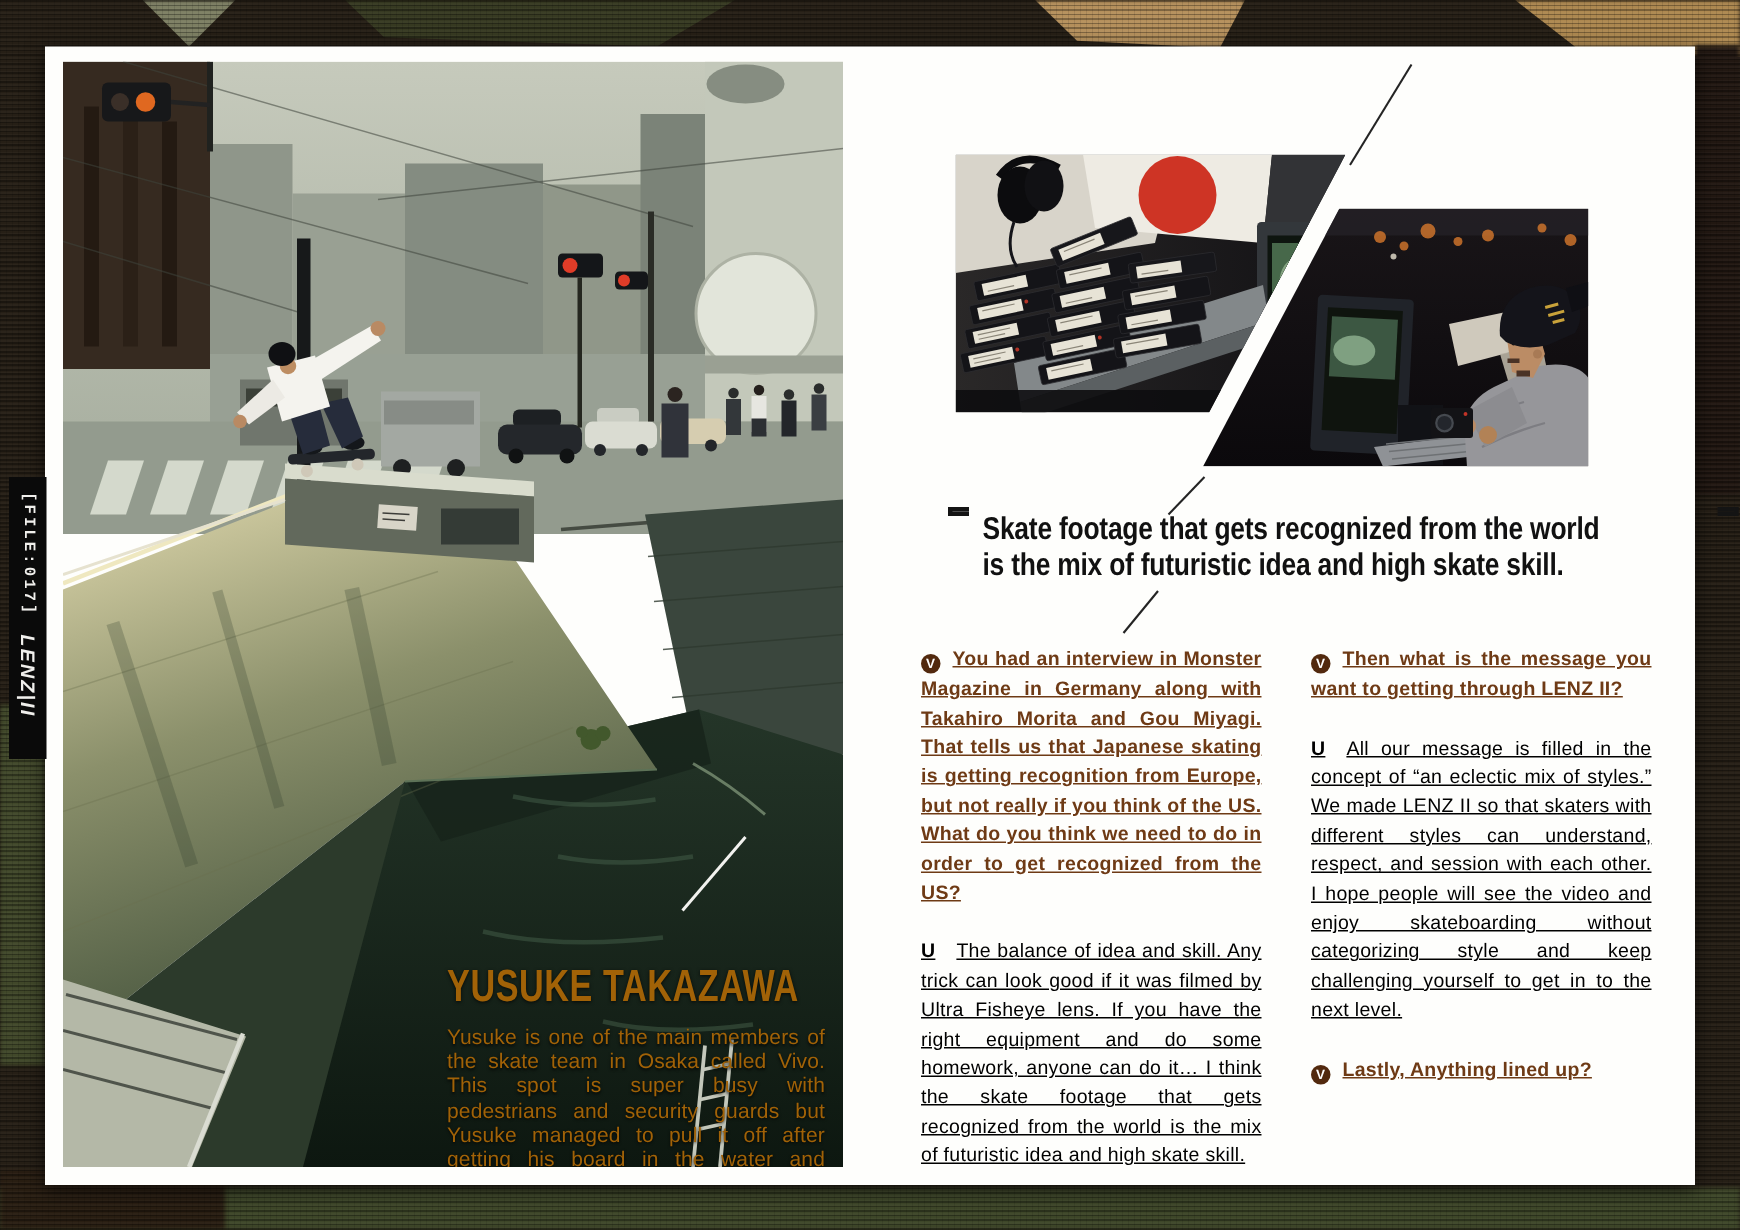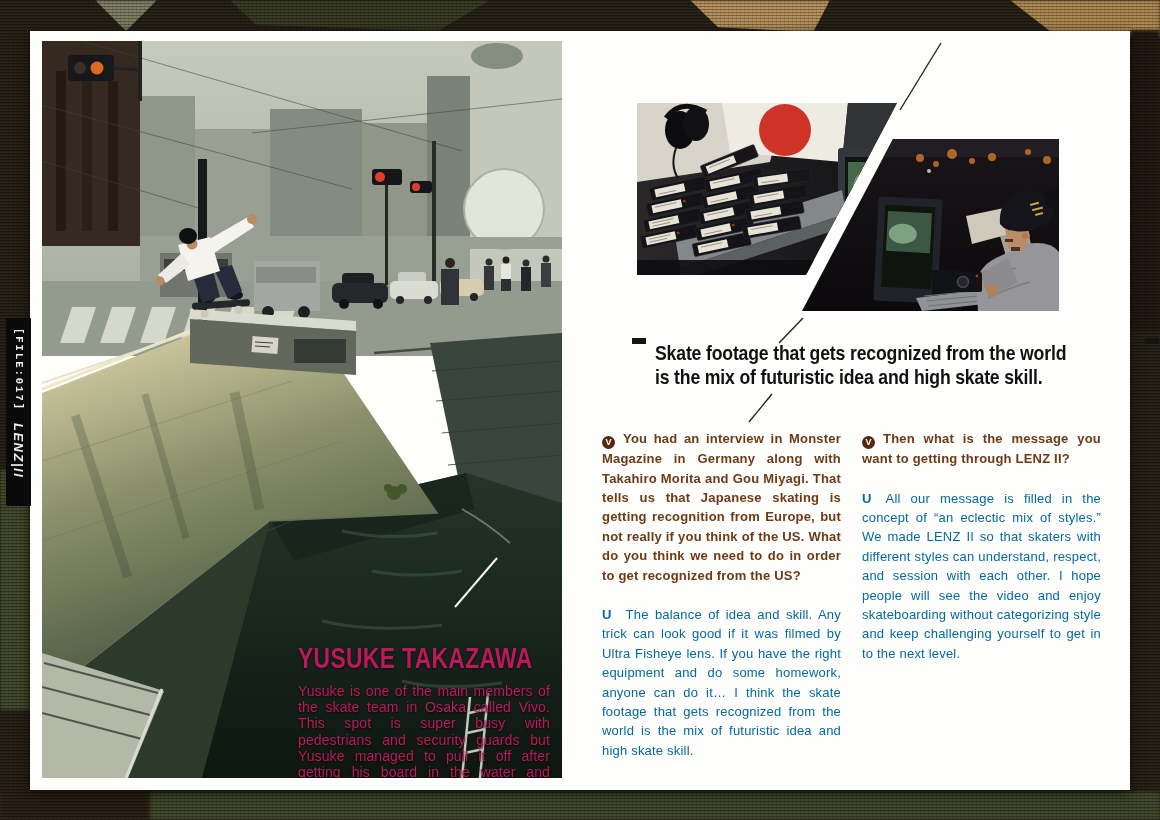--- a/index.html
+++ b/index.html
@@ -28,21 +28,21 @@
     background:#0a0a0a;color:#f0efec;z-index:5;
     display:flex;flex-direction:column;align-items:center;justify-content:flex-start;
     padding-top:10px;box-sizing:border-box;
   }
   .side-tab .vtext{writing-mode:vertical-rl;white-space:nowrap;}
   .side-tab .file{font-size:10.5px;font-weight:bold;letter-spacing:2px;font-family:"Liberation Mono", monospace;}
   .side-tab .brand{font-size:13px;font-weight:bold;font-style:italic;letter-spacing:1.5px;margin-top:12px;}
   
   .photo-left{position:absolute;left:12px;top:10px;width:520px;height:737px;overflow:hidden;}
   .photo-left svg{position:absolute;left:0;top:0;}
-  .photo-caption{position:absolute;left:256px;top:600px;width:252px;color:#be185d;z-index:3;}
+  .photo-caption{position:absolute;left:256px;top:600px;width:252px;color:#a16207;z-index:3;}
   .cap-title-row{display:flex;align-items:center;white-space:nowrap;}
   .cap-title{
     font-size:30px;font-weight:bold;letter-spacing:.5px;
     transform:scaleX(.76);transform-origin:left center;
     text-shadow:0 1px 3px rgba(0,0,0,.75);
   }
   .cap-body{
     margin-top:8px;font-size:14px;line-height:16.2px;text-align:justify;
     letter-spacing:.1px;text-shadow:0 1px 2px rgba(0,0,0,.8);
   }
@@ -55,23 +55,23 @@
   .bracket.r{border-right:3px solid #141414;}
   .quote-lines{flex:1;padding:3px 0 0 9px;}
   .quote-line{
     font-size:21px;font-weight:bold;line-height:24px;color:#111;
     white-space:nowrap;transform:scaleX(.84);transform-origin:left center;letter-spacing:-.2px;
   }
   
   .col{position:absolute;top:398px;width:243px;}
   .col.c1{left:568px;}
   .col.c2{left:828px;}
-  .col p{margin:0 0 20px 4px;font-size:13px;line-height:19.4px;text-align:justify;letter-spacing:.2px;}
+  .col p{margin:0 0 20px 16px;font-size:13px;line-height:19.4px;text-align:justify;letter-spacing:.2px;text-decoration:underline;}
   .col p.q{color:#6e3a15;font-weight:bold;}
-  .col p.a{color:#0369a1;}
+  .col p.a{color:#000000;}
   .vbadge{
     display:inline-flex;width:13px;height:13px;border-radius:50%;
     background:#52290e;color:#fff;font-size:9px;font-weight:bold;
     align-items:center;justify-content:center;vertical-align:-2px;margin-right:8px;
   }
   .amark{font-weight:bold;margin-right:14px;}
 </style>
 </head>
 <body>
 
@@ -467,19 +467,20 @@
   </div>
 
   <div class="col c1">
     <p class="q"><span class="vbadge">V</span><span>You had an interview in Monster Magazine in Germany along with Takahiro Morita and Gou Miyagi. That tells us that Japanese skating is getting recognition from Europe, but not really if you think of the US. What do you think we need to do in order to get recognized from the US?</span></p>
     <p class="a"><span class="amark">U</span><span>The balance of idea and skill. Any trick can look good if it was filmed by Ultra Fisheye lens. If you have the right equipment and do some homework, anyone can do it… I think the skate footage that gets recognized from the world is the mix of futuristic idea and high skate skill.</span></p>
   </div>
 
   <div class="col c2">
     <p class="q"><span class="vbadge">V</span><span>Then what is the message you want to getting through LENZ II?</span></p>
     <p class="a"><span class="amark">U</span><span>All our message is filled in the concept of “an eclectic mix of styles.” We made LENZ II so that skaters with different styles can understand, respect, and session with each other. I hope people will see the video and enjoy skateboarding without categorizing style and keep challenging yourself to get in to the next level.</span></p>
+    <p class="q"><span class="vbadge">V</span><span>Lastly, Anything lined up?</span></p>
   </div>
 </div>
 
 <div class="side-tab">
   <span class="vtext file">[FILE:017]</span>
   <span class="vtext brand">LENZ|II</span>
 </div>
 
 </body></html>

